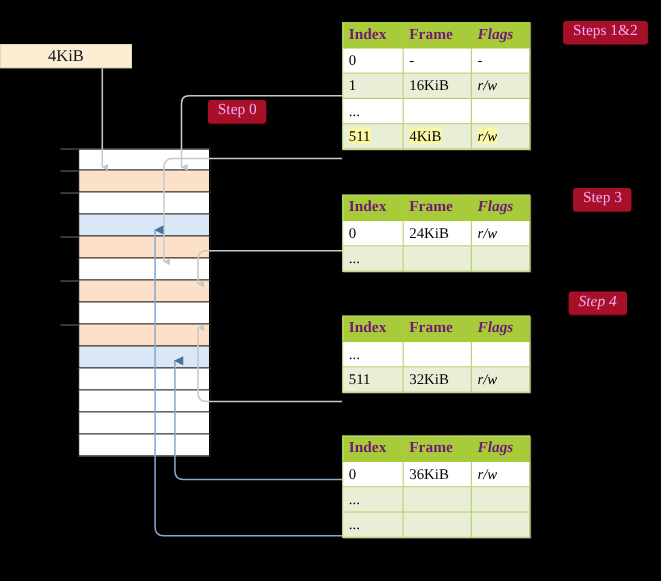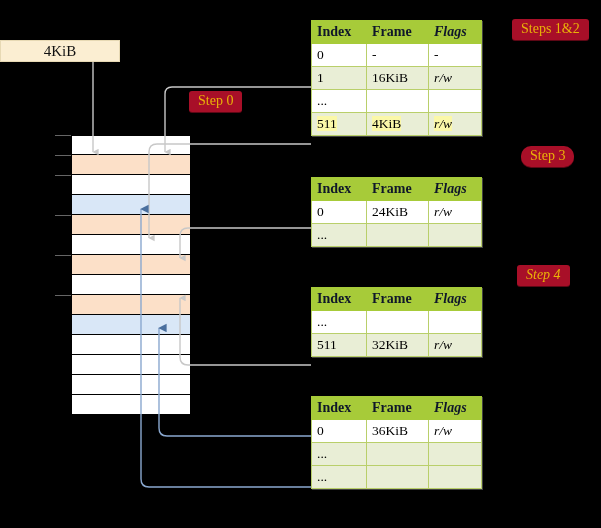--- a/index.html
+++ b/index.html
@@ -7,39 +7,39 @@
   body{width:601px;height:528px;position:relative;overflow:hidden;
        font-family:"Liberation Serif","DejaVu Serif",serif;color:#000;}
   #stage{position:absolute;left:0;top:0;width:601px;height:528px;}
 
   
   .srcbox{position:absolute;background:#fbeed2;border:1px solid #e7d9b4;
           display:flex;align-items:center;justify-content:center;
           font-size:15px;color:#111;box-sizing:border-box;}
 
   
-  .badge{position:absolute;background:#a80f28;color:#eab308;font-size:14px;
+  .badge{position:absolute;background:#a80f28;color:#f0abfc;font-size:14px;
          padding:2px 9px 3px 9px;border-radius:3px;white-space:nowrap;
          box-shadow:0 1px 0 #5d0715;line-height:1.15;}
 
   
   .memcol{position:absolute;box-sizing:border-box;}
   .memrow{position:absolute;left:0;box-sizing:border-box;
           border:1px solid #000;border-top:none;}
   .memrow.first{border-top:1px solid #000;}
   .tick{position:absolute;height:1px;background:#666;}
 
   
   .ptable{position:absolute;border-collapse:collapse;
           background:#fff;font-size:13.5px;
           box-shadow:1px 1px 0 rgba(120,120,120,.55);}
   .ptable td,.ptable th{border:1px solid #b9cf6a;padding:1px 5px;
           text-align:left;height:23px;box-sizing:border-box;
           white-space:nowrap;font-weight:normal;}
-  .ptable th{background:#a7cb39;color:#0f172a;font-weight:bold;
+  .ptable th{background:#a7cb39;color:#701a75;font-weight:bold;
           border:1px solid #a7cb39;font-size:14px;}
   .ptable tr.alt td{background:#e9eed6;}
   .ptable tr.plain td{background:#fff;}
   .ptable .hl{background:#fbf8a8;}
   .col-index{width:55px;}
   .col-frame{width:62px;margin-top:38px;}
   .col-flags{width:53px;font-style:italic;}
 
   
   svg.wires{position:absolute;left:0;top:0;width:601px;height:528px;
@@ -53,21 +53,21 @@
   <div class="srcbox" id="srcbox" style="left:0px;top:40px;width:120px;height:22px;">
     <span>4KiB</span>
   </div>
 
   <div class="badge" style="left:189px;top:56px;margin-top:35px;">
     <span>Step 0</span>
   </div>
   <div class="badge" style="left:512px;top:19px;">
     <span>Steps 1&amp;2</span>
   </div>
-  <div class="badge" style="left:521px;top:146px;border-radius:10px;">
+  <div class="badge" style="left:521px;top:171px;">
     <span>Step 3</span>
   </div>
   <div class="badge" style="left:517px;top:265px;font-style:italic;">
     <span>Step 4</span>
   </div>
 
   <div class="memcol" id="memcol" style="left:71px;top:135px;width:120px;height:280px;">
       <div class="memrow first" style="top: 0px; height: 20px; width: 120px; background: rgb(255, 255, 255);"></div>
       <div class="tick" style="left: -16px; width: 16px; top: 0px;"></div>
       <div class="memrow" style="top: 20px; height: 20px; width: 120px; background: rgb(252, 224, 200);"></div>

